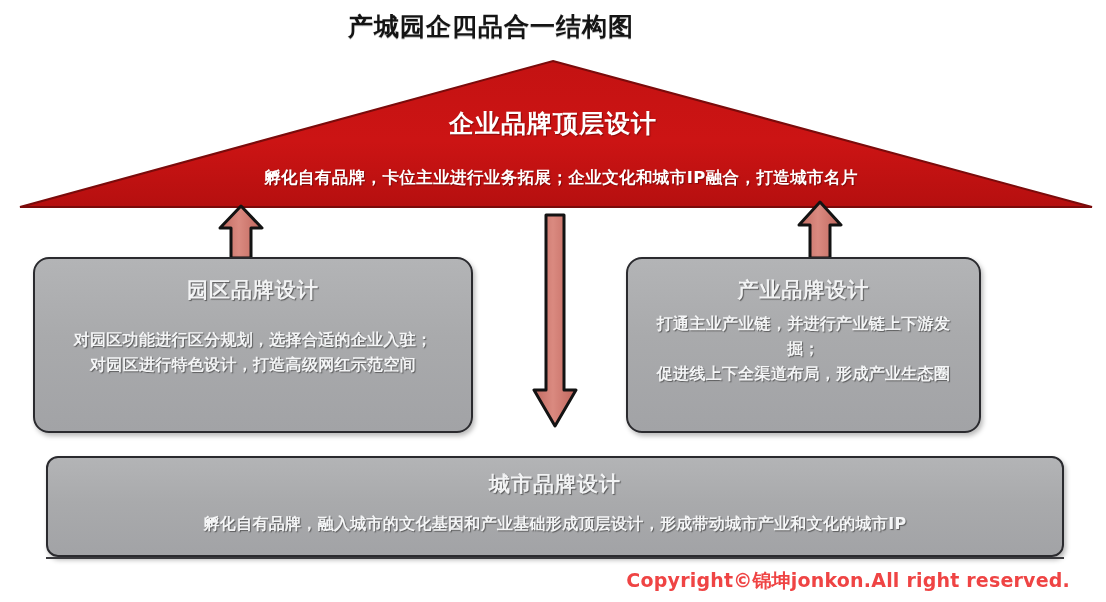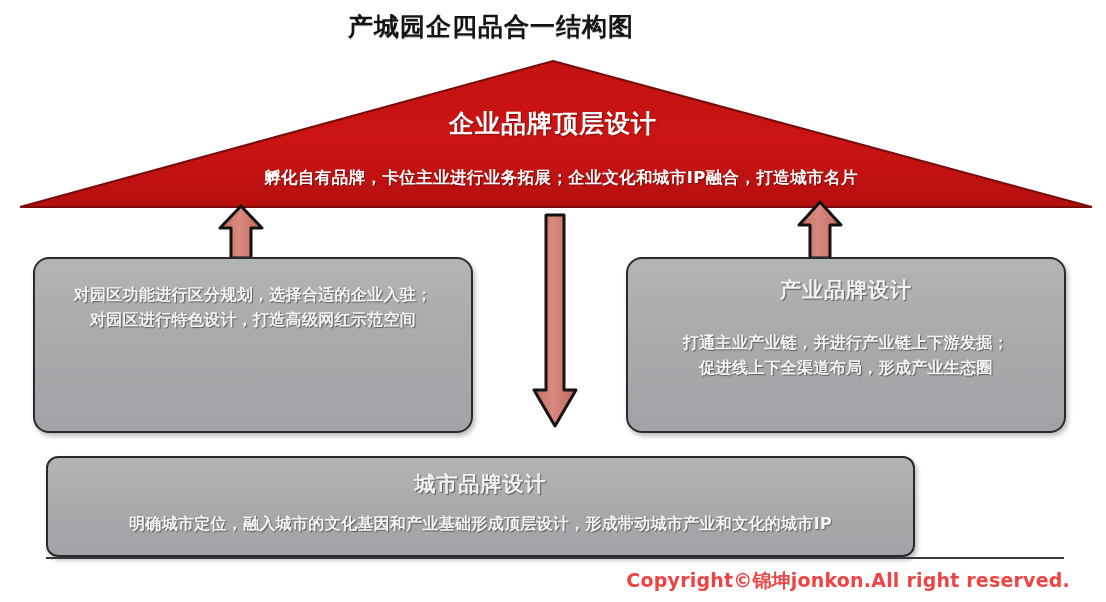--- a/index.html
+++ b/index.html
@@ -103,30 +103,30 @@
     top: 257px;
     width: 440px;
     height: 176px;
   }
   #panel-park .panel-heading { margin-top: 17px; }
   #panel-park .panel-body { margin-top: 24px; padding: 0 16px; }
 
   #panel-industry {
     left: 626px;
     top: 257px;
-    width: 440px;
+    width: 355px;
     height: 176px;
   }
   #panel-industry .panel-heading { margin-top: 17px; }
-  #panel-industry .panel-body { margin-top: 27px; padding: 0 18px; }
+  #panel-industry .panel-body { margin-top: 8px; padding: 0 18px; }
 
   #panel-city {
     left: 46px;
     top: 456px;
-    width: 869px;
+    width: 1018px;
     height: 101px;
     border-radius: 12px;
   }
   #panel-city .panel-heading { margin-top: 12px; }
   #panel-city .panel-body { margin-top: 14px; padding: 0 20px; font-size: 16px; }
 
   
   .arrow { position: absolute; }
   #arrow-left  { left: 218px; top: 204px; }
   #arrow-right { left: 797px; top: 200px; }
@@ -216,31 +216,32 @@
           <stop offset="0%" stop-color="#c16a61"></stop>
           <stop offset="45%" stop-color="#da8a80"></stop>
           <stop offset="100%" stop-color="#bf655c"></stop>
         </linearGradient>
       </defs>
       <polygon points="15,3 33,3 33,178 45,178 24,214 3,178 15,178" fill="url(#arrGradD)" stroke="#131313" stroke-width="3" stroke-linejoin="round"></polygon>
     </svg>
   </div>
 
   <div class="panel" id="panel-park">
+    <div class="panel-heading">园区品牌设计</div>
     <div class="panel-body" style="white-space: pre-line;">对园区功能进行区分规划，选择合适的企业入驻；
 对园区进行特色设计，打造高级网红示范空间</div>
   </div>
 
   <div class="panel" id="panel-industry">
     <div class="panel-heading">产业品牌设计</div>
     <div class="panel-body" style="white-space: pre-line;">打通主业产业链，并进行产业链上下游发掘；
 促进线上下全渠道布局，形成产业生态圈</div>
   </div>
 
   <div class="panel" id="panel-city">
     <div class="panel-heading">城市品牌设计</div>
-    <div class="panel-body">明确城市定位，融入城市的文化基因和产业基础形成顶层设计，形成带动城市产业和文化的城市IP</div>
+    <div class="panel-body">孵化自有品牌，融入城市的文化基因和产业基础形成顶层设计，形成带动城市产业和文化的城市IP</div>
   </div>
 
   <div id="footer-divider"></div>
   <div id="copyright-note">Copyright©锦坤jonkon.All right reserved.</div>
 
 </div>
 
 </body></html>

